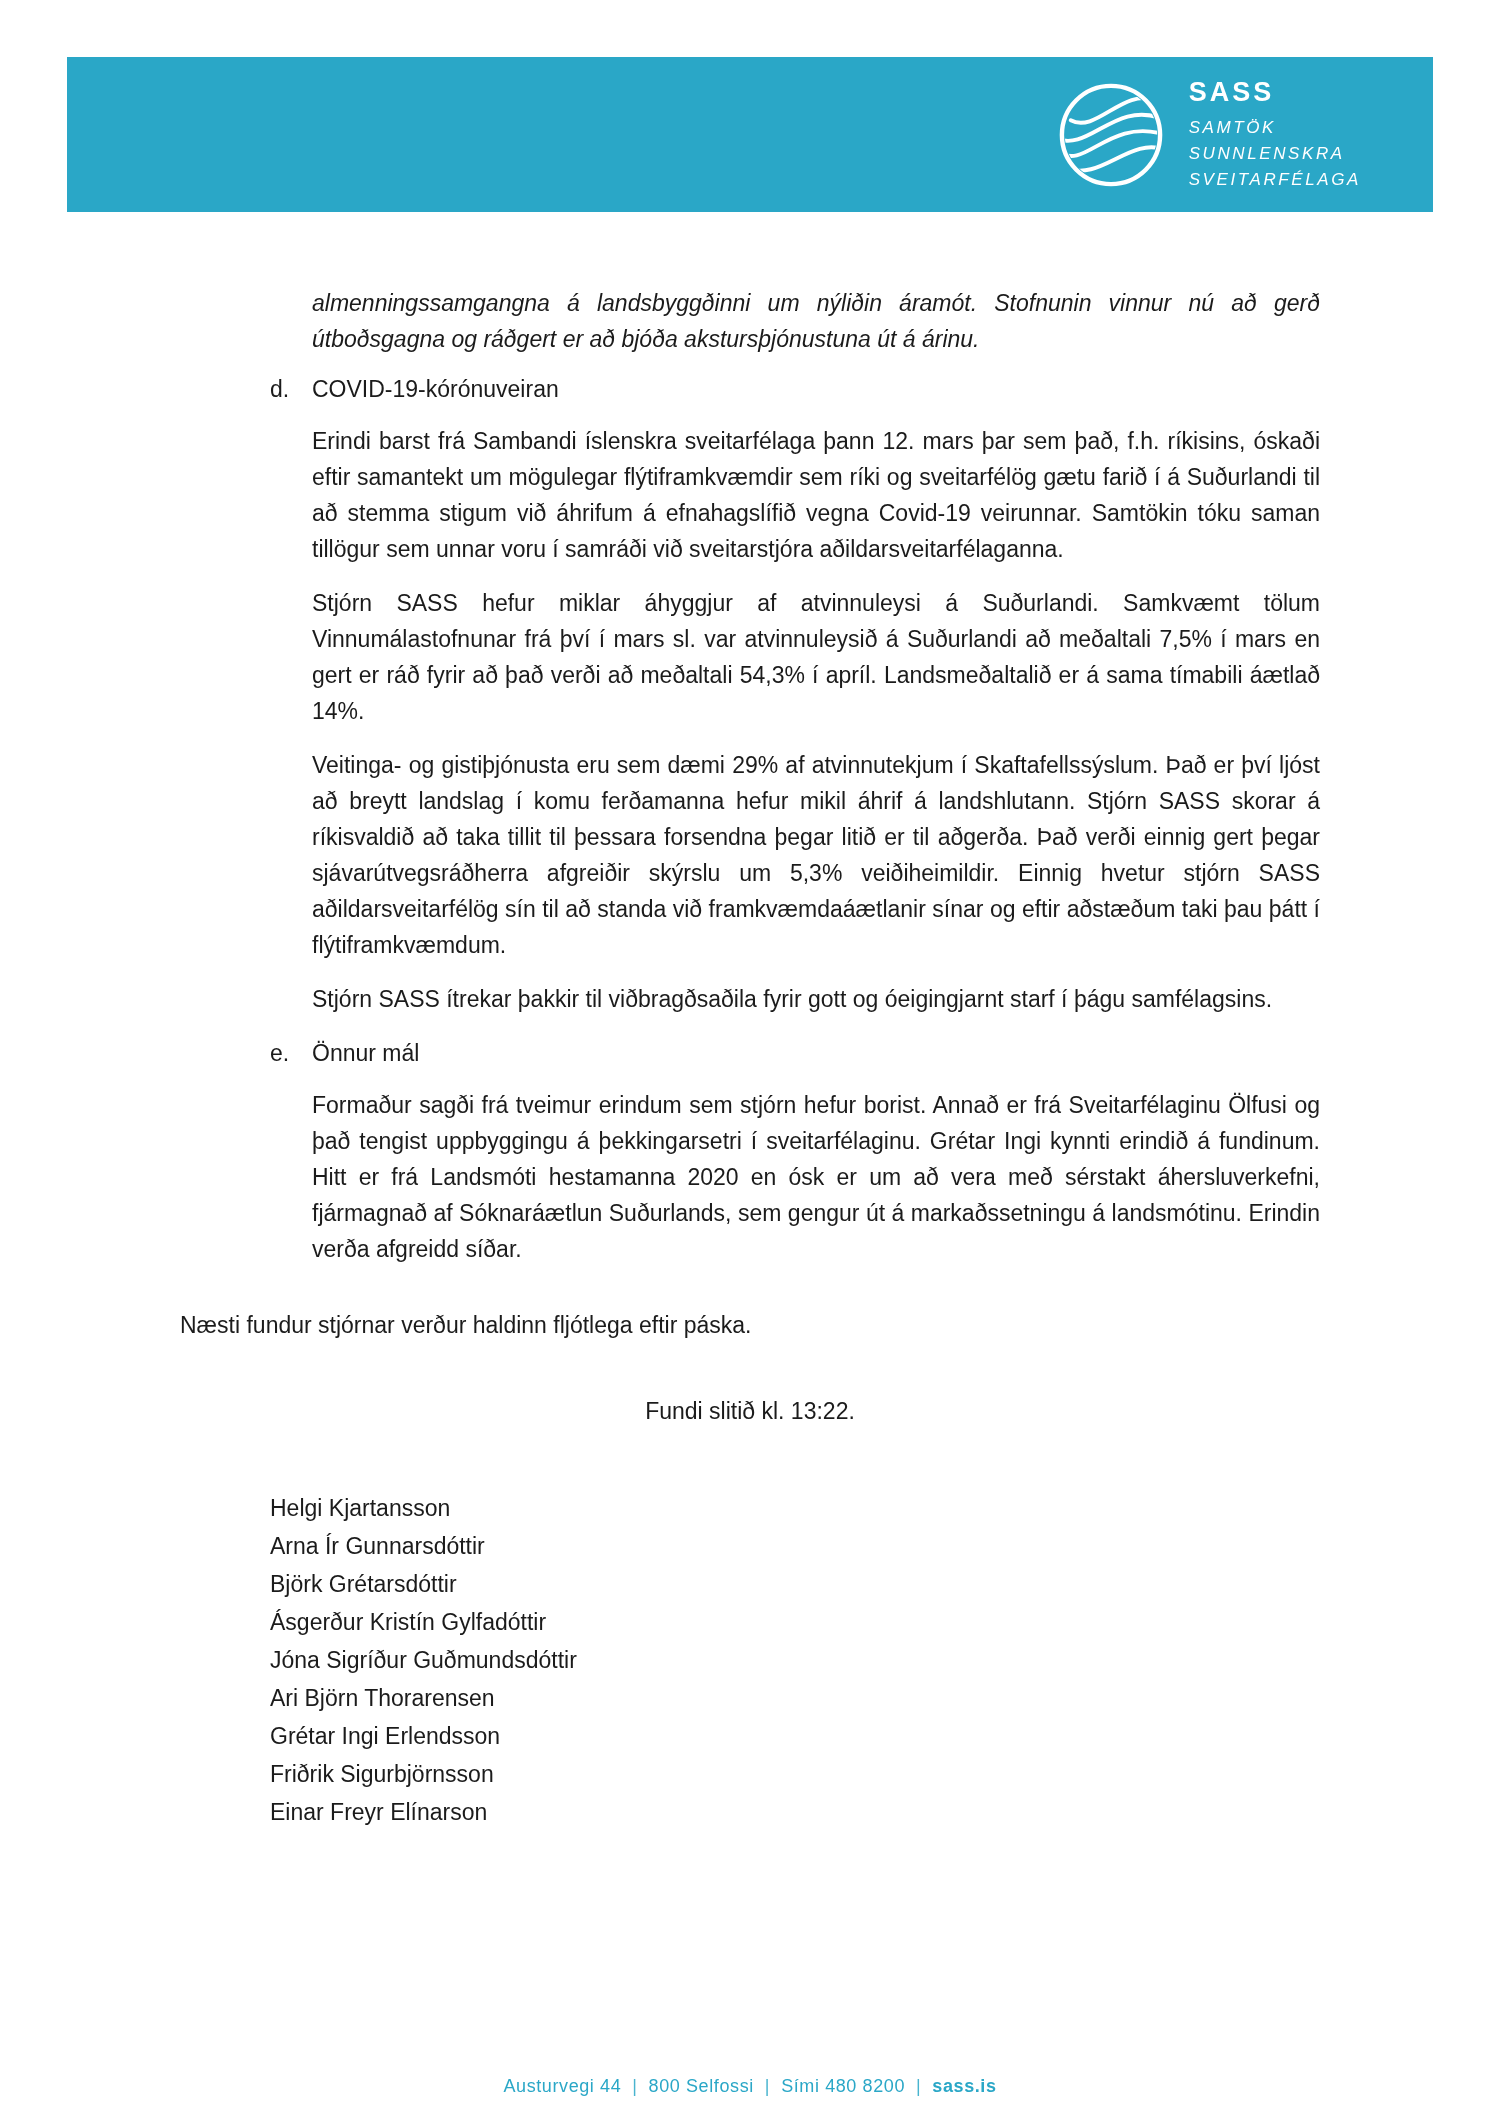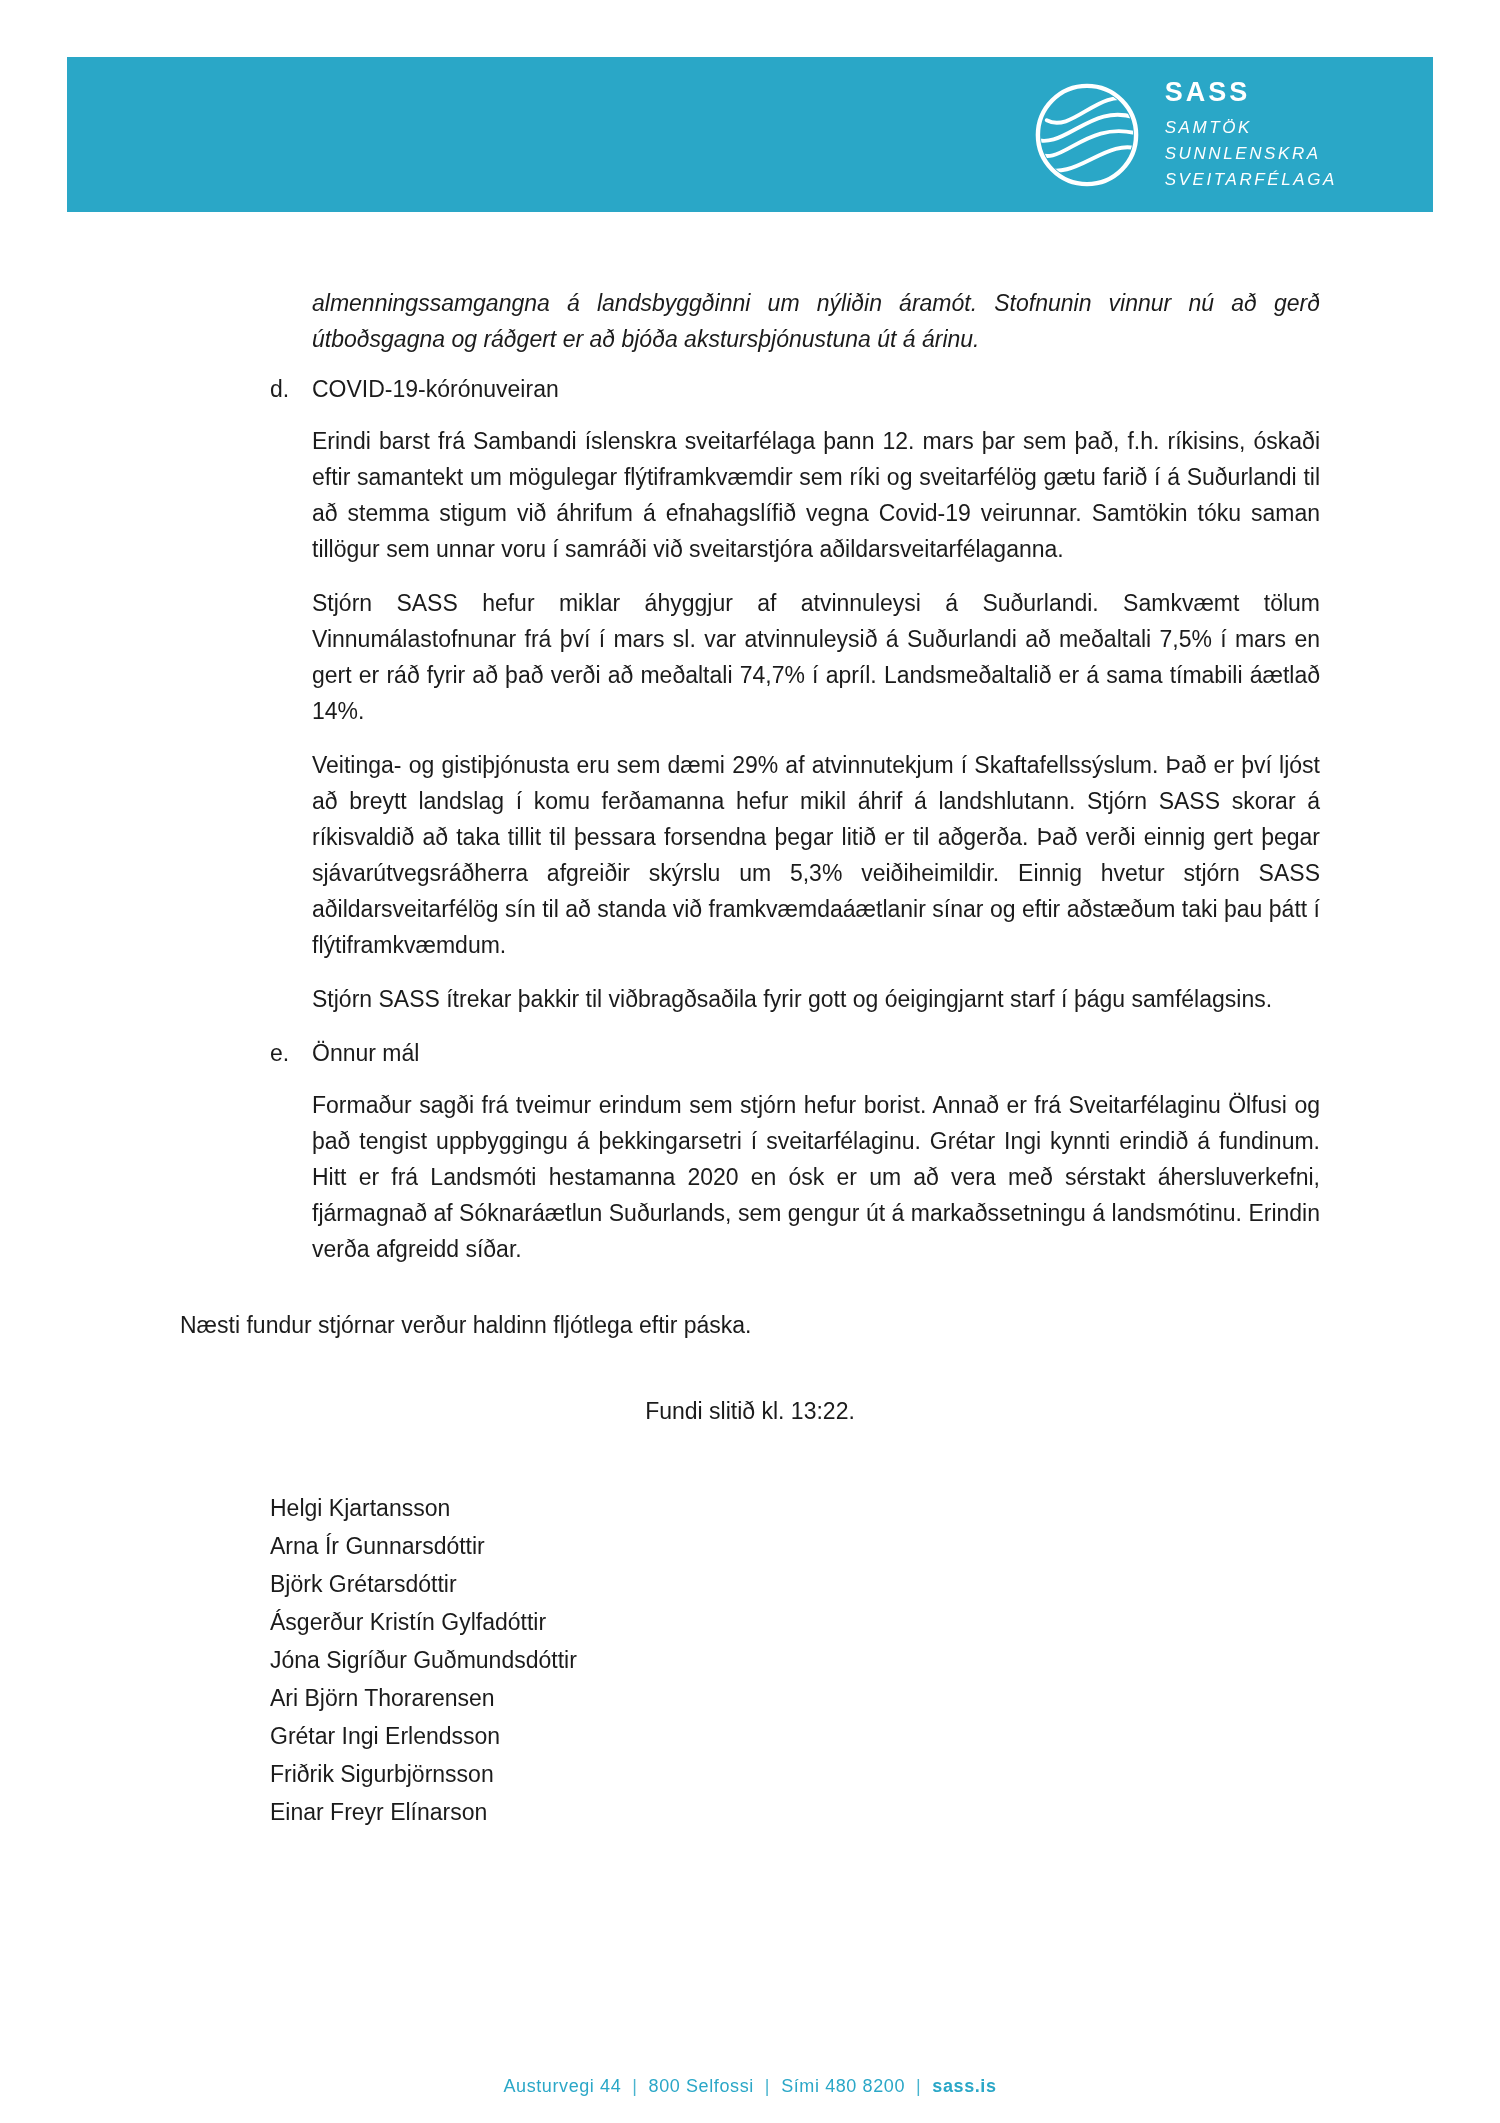--- a/index.html
+++ b/index.html
@@ -27,21 +27,21 @@
   .header-band {
     position: absolute;
     left: 67px;
     top: 57px;
     right: 67px;
     height: 155px;
     background: var(--brand);
     display: flex;
     align-items: center;
     justify-content: flex-end;
-    padding-right: 96px;
+    padding-right: 72px;
     gap: 24px;
   }
   .logo-circle { width: 108px; height: 108px; flex: 0 0 auto; }
   .logo-text { color: #ffffff; }
   .org-name {
     font-size: 27px;
     font-weight: bold;
     letter-spacing: 3px;
     margin-bottom: 7px;
   }
@@ -140,21 +140,21 @@
 
   <div class="content">
 
     <p class="body-para first">almenningssamgangna á landsbyggðinni um nýliðin áramót. Stofnunin vinnur nú að gerð útboðsgagna og ráðgert er að bjóða akstursþjónustuna út á árinu.</p>
 
     <div class="list-head">
       <span class="list-label">d.</span><span>COVID-19-kórónuveiran</span>
     </div>
 
     <p class="body-para">Erindi barst frá Sambandi íslenskra sveitarfélaga þann 12. mars þar sem það, f.h. ríkisins, óskaði eftir samantekt um mögulegar flýtiframkvæmdir sem ríki og sveitarfélög gætu farið í á Suðurlandi til að stemma stigum við áhrifum á efnahagslífið vegna Covid-19 veirunnar. Samtökin tóku saman tillögur sem unnar voru í samráði við sveitarstjóra aðildarsveitarfélaganna.</p>
-    <p class="body-para">Stjórn SASS hefur miklar áhyggjur af atvinnuleysi á Suðurlandi. Samkvæmt tölum Vinnumálastofnunar frá því í mars sl. var atvinnuleysið á Suðurlandi að meðaltali 7,5% í mars en gert er ráð fyrir að það verði að meðaltali 74,7% í apríl. Landsmeðaltalið er á sama tímabili áætlað 14%.</p>
+    <p class="body-para">Stjórn SASS hefur miklar áhyggjur af atvinnuleysi á Suðurlandi. Samkvæmt tölum Vinnumálastofnunar frá því í mars sl. var atvinnuleysið á Suðurlandi að meðaltali 7,5% í mars en gert er ráð fyrir að það verði að meðaltali 54,3% í apríl. Landsmeðaltalið er á sama tímabili áætlað 14%.</p>
     <p class="body-para">Veitinga- og gistiþjónusta eru sem dæmi 29% af atvinnutekjum í Skaftafellssýslum. Það er því ljóst að breytt landslag í komu ferðamanna hefur mikil áhrif á landshlutann. Stjórn SASS skorar á ríkisvaldið að taka tillit til þessara forsendna þegar litið er til aðgerða. Það verði einnig gert þegar sjávarútvegsráðherra afgreiðir skýrslu um 5,3% veiðiheimildir. Einnig hvetur stjórn SASS aðildarsveitarfélög sín til að standa við framkvæmdaáætlanir sínar og eftir aðstæðum taki þau þátt í flýtiframkvæmdum.</p>
     <p class="body-para">Stjórn SASS ítrekar þakkir til viðbragðsaðila fyrir gott og óeigingjarnt starf í þágu samfélagsins.</p>
 
     <div class="list-head">
       <span class="list-label">e.</span><span>Önnur mál</span>
     </div>
 
     <p class="body-para">Formaður sagði frá tveimur erindum sem stjórn hefur borist. Annað er frá Sveitarfélaginu Ölfusi og það tengist uppbyggingu á þekkingarsetri í sveitarfélaginu. Grétar Ingi kynnti erindið á fundinum. Hitt er frá Landsmóti hestamanna 2020 en ósk er um að vera með sérstakt áhersluverkefni, fjármagnað af Sóknaráætlun Suðurlands, sem gengur út á markaðssetningu á landsmótinu. Erindin verða afgreidd síðar.</p>
 
     <div class="closing">Næsti fundur stjórnar verður haldinn fljótlega eftir páska.</div>

